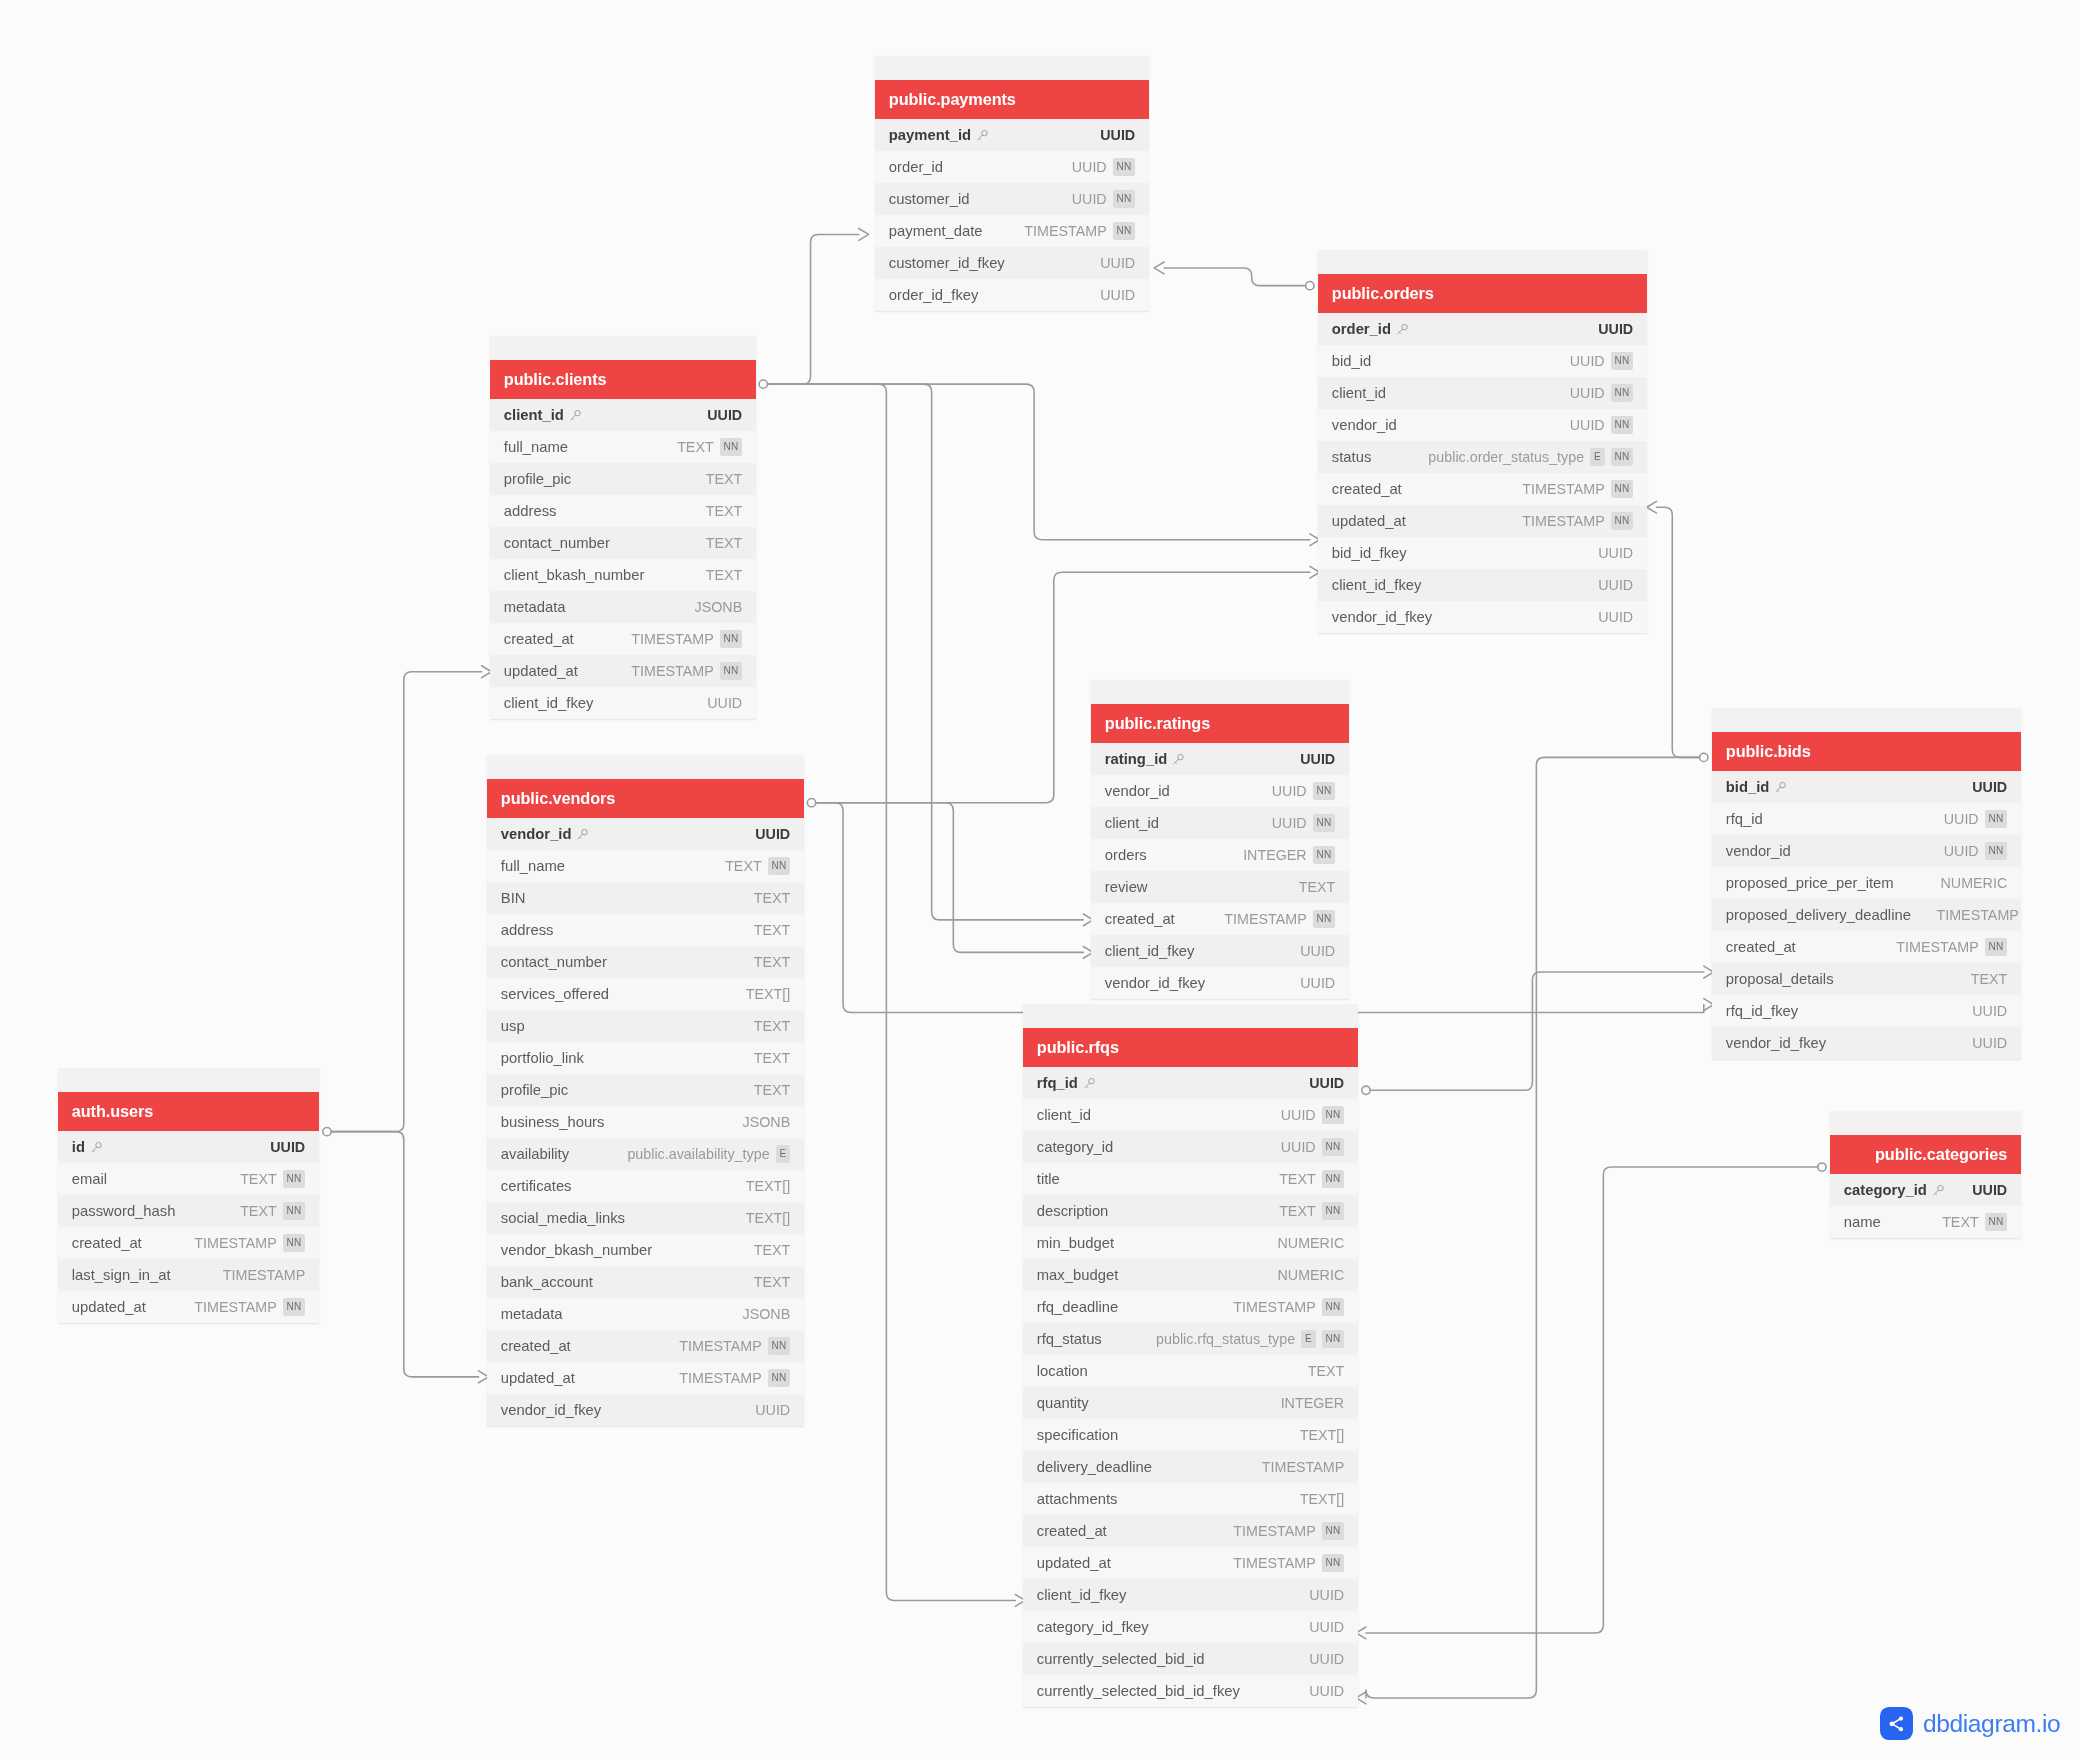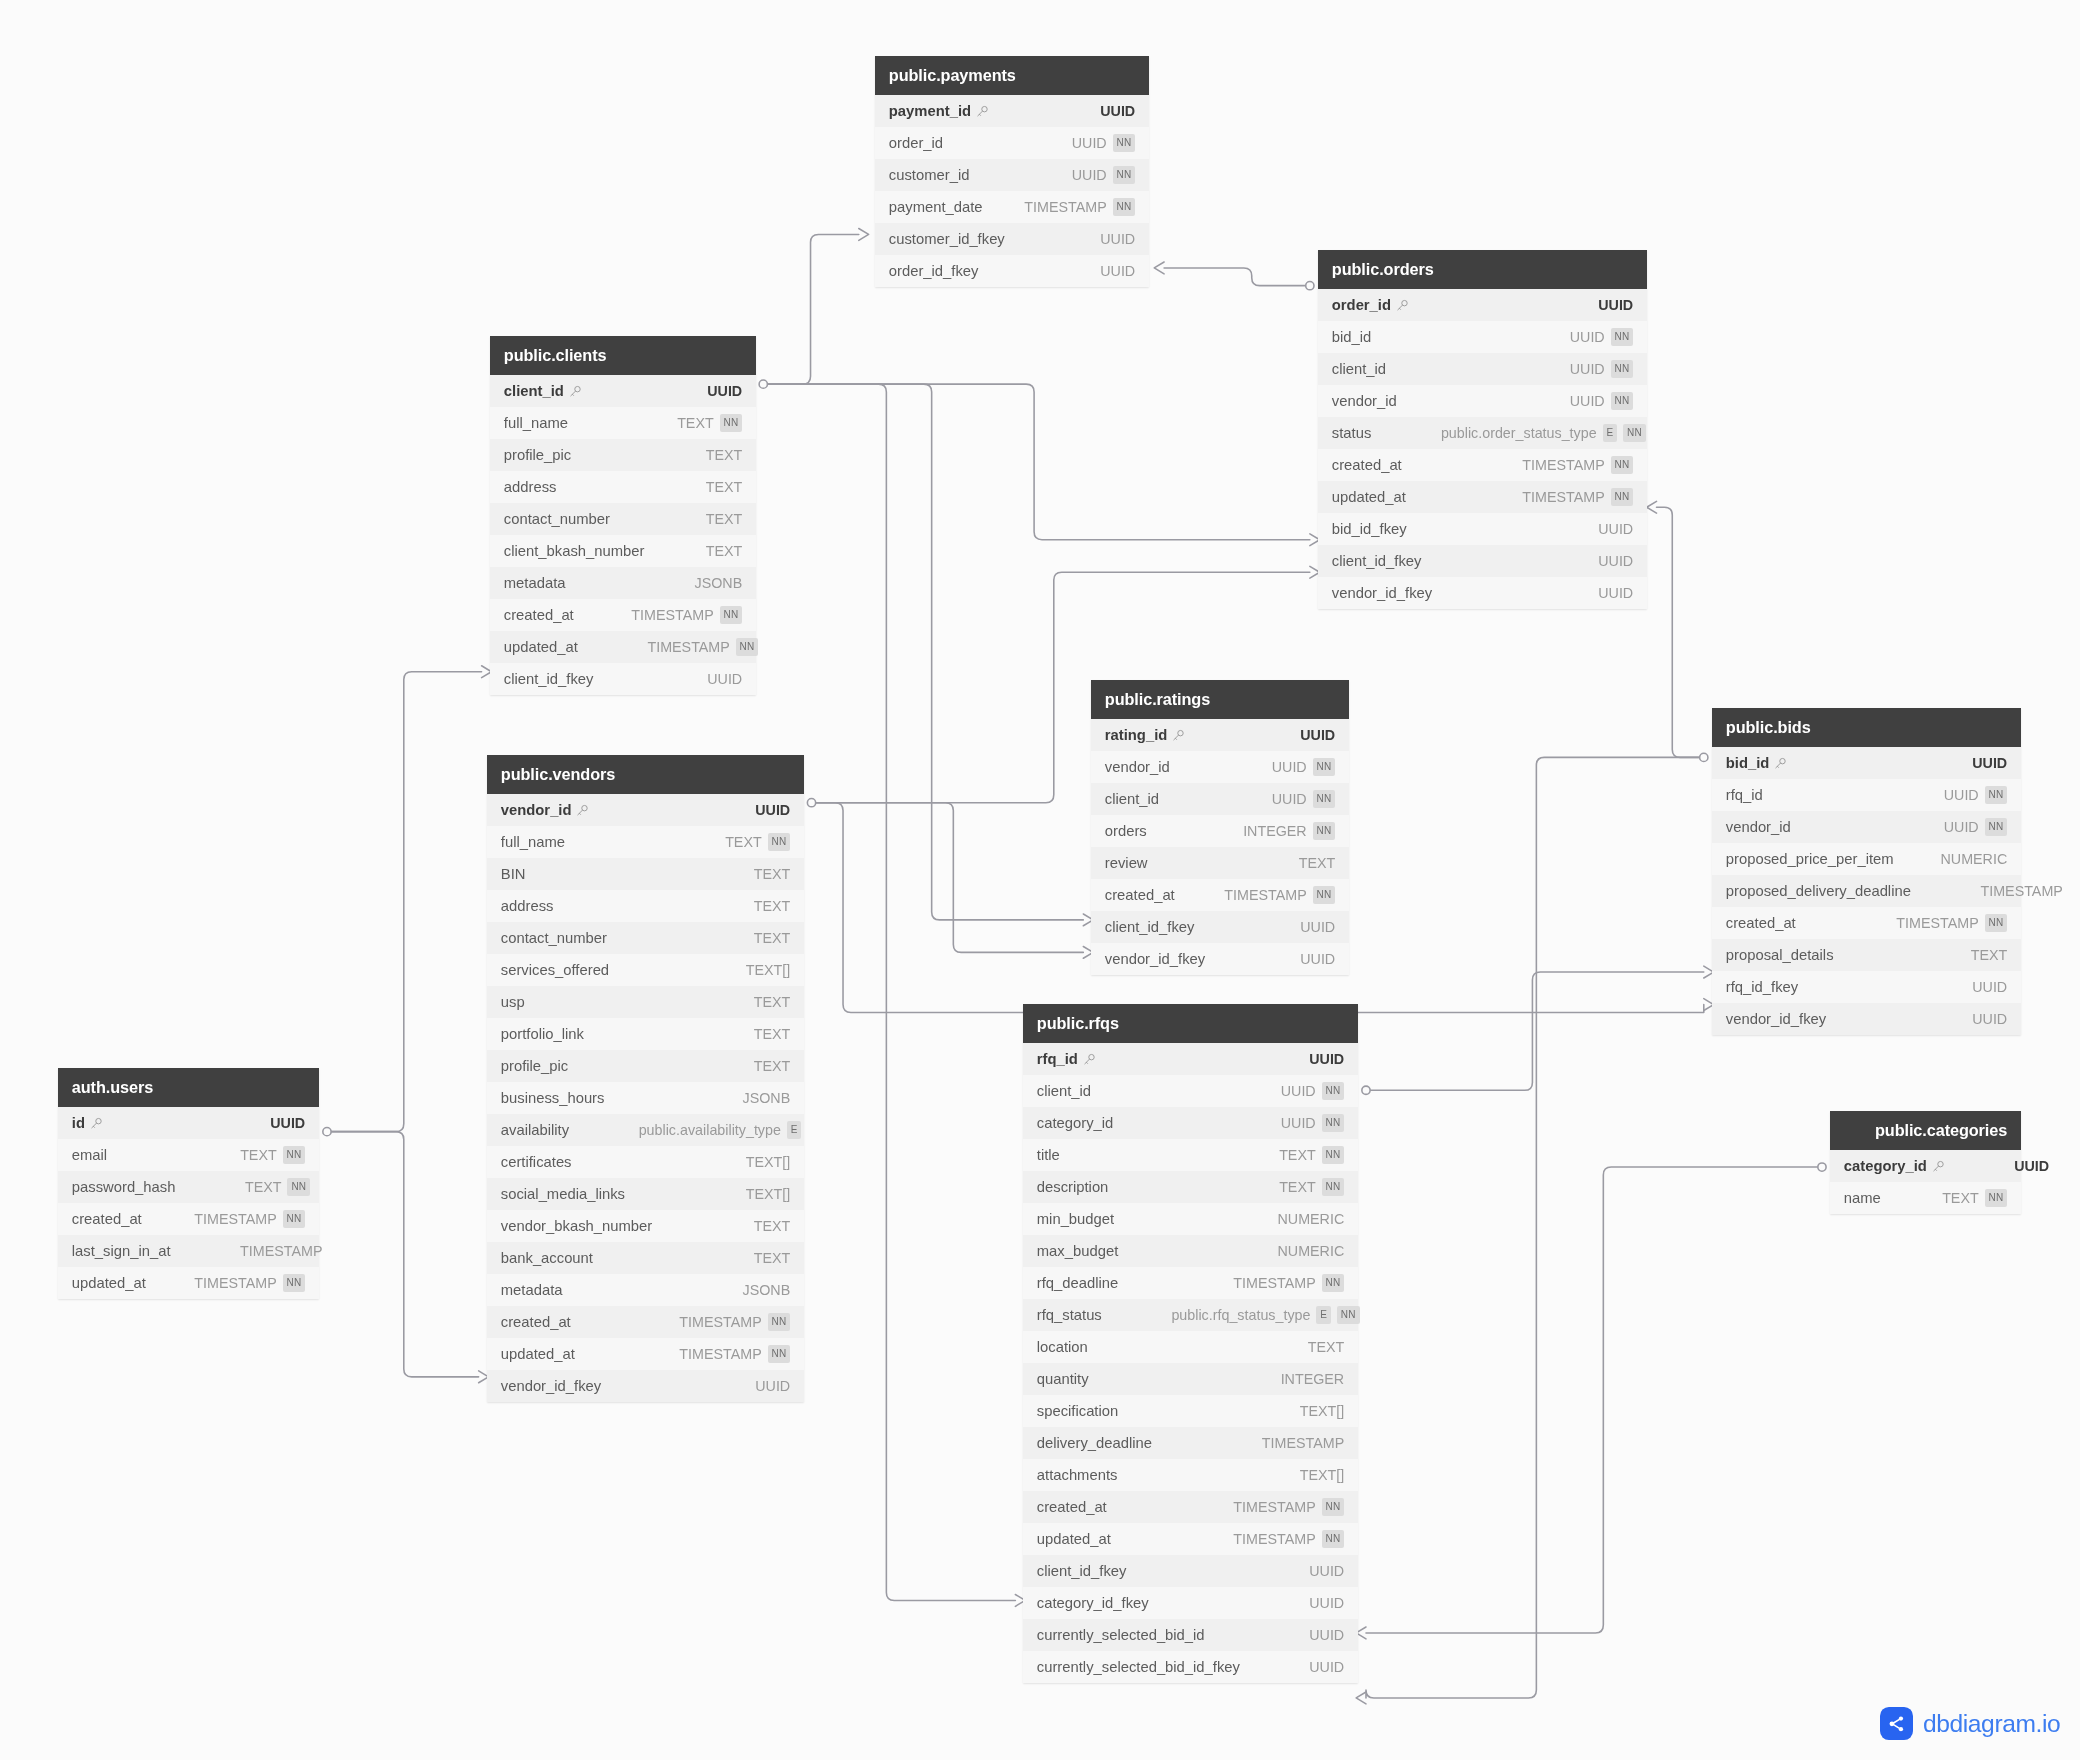--- a/index.html
+++ b/index.html
@@ -29,42 +29,43 @@
     z-index: 1;
   }
   .table-card {
     position: absolute;
     z-index: 2;
     background: #f2f2f2;
     box-shadow: 0 1px 2px rgba(0,0,0,0.10);
     border-radius: 1px;
   }
   .table-header {
-    background: #404040;
+    background: #ef4444;
     color: #ffffff;
     font-weight: bold;
     font-size: 16.3px;
     line-height: 1;
     padding: 10.8px 13.8px 11.8px 13.8px;
     letter-spacing: -0.1px;
     white-space: nowrap;
+    margin-top: 24px;
   }
   .field-row {
     display: flex;
     align-items: center;
     justify-content: space-between;
     height: 32px;
     padding: 0 13.8px;
     box-sizing: border-box;
     font-size: 14.8px;
     color: #5a5a5a;
     white-space: nowrap;
   }
   .field-row.alt { background: #f7f7f7; }
-  .field-row.base { background: #f0f0f0; gap: 44px; }
+  .field-row.base { background: #f0f0f0; }
   .field-name {
     display: flex;
     align-items: center;
     gap: 4.9px;
     color: #5c5c5c;
   }
   .field-row.pk .field-name {
     font-weight: bold;
     color: #3c3c3c;
   }

